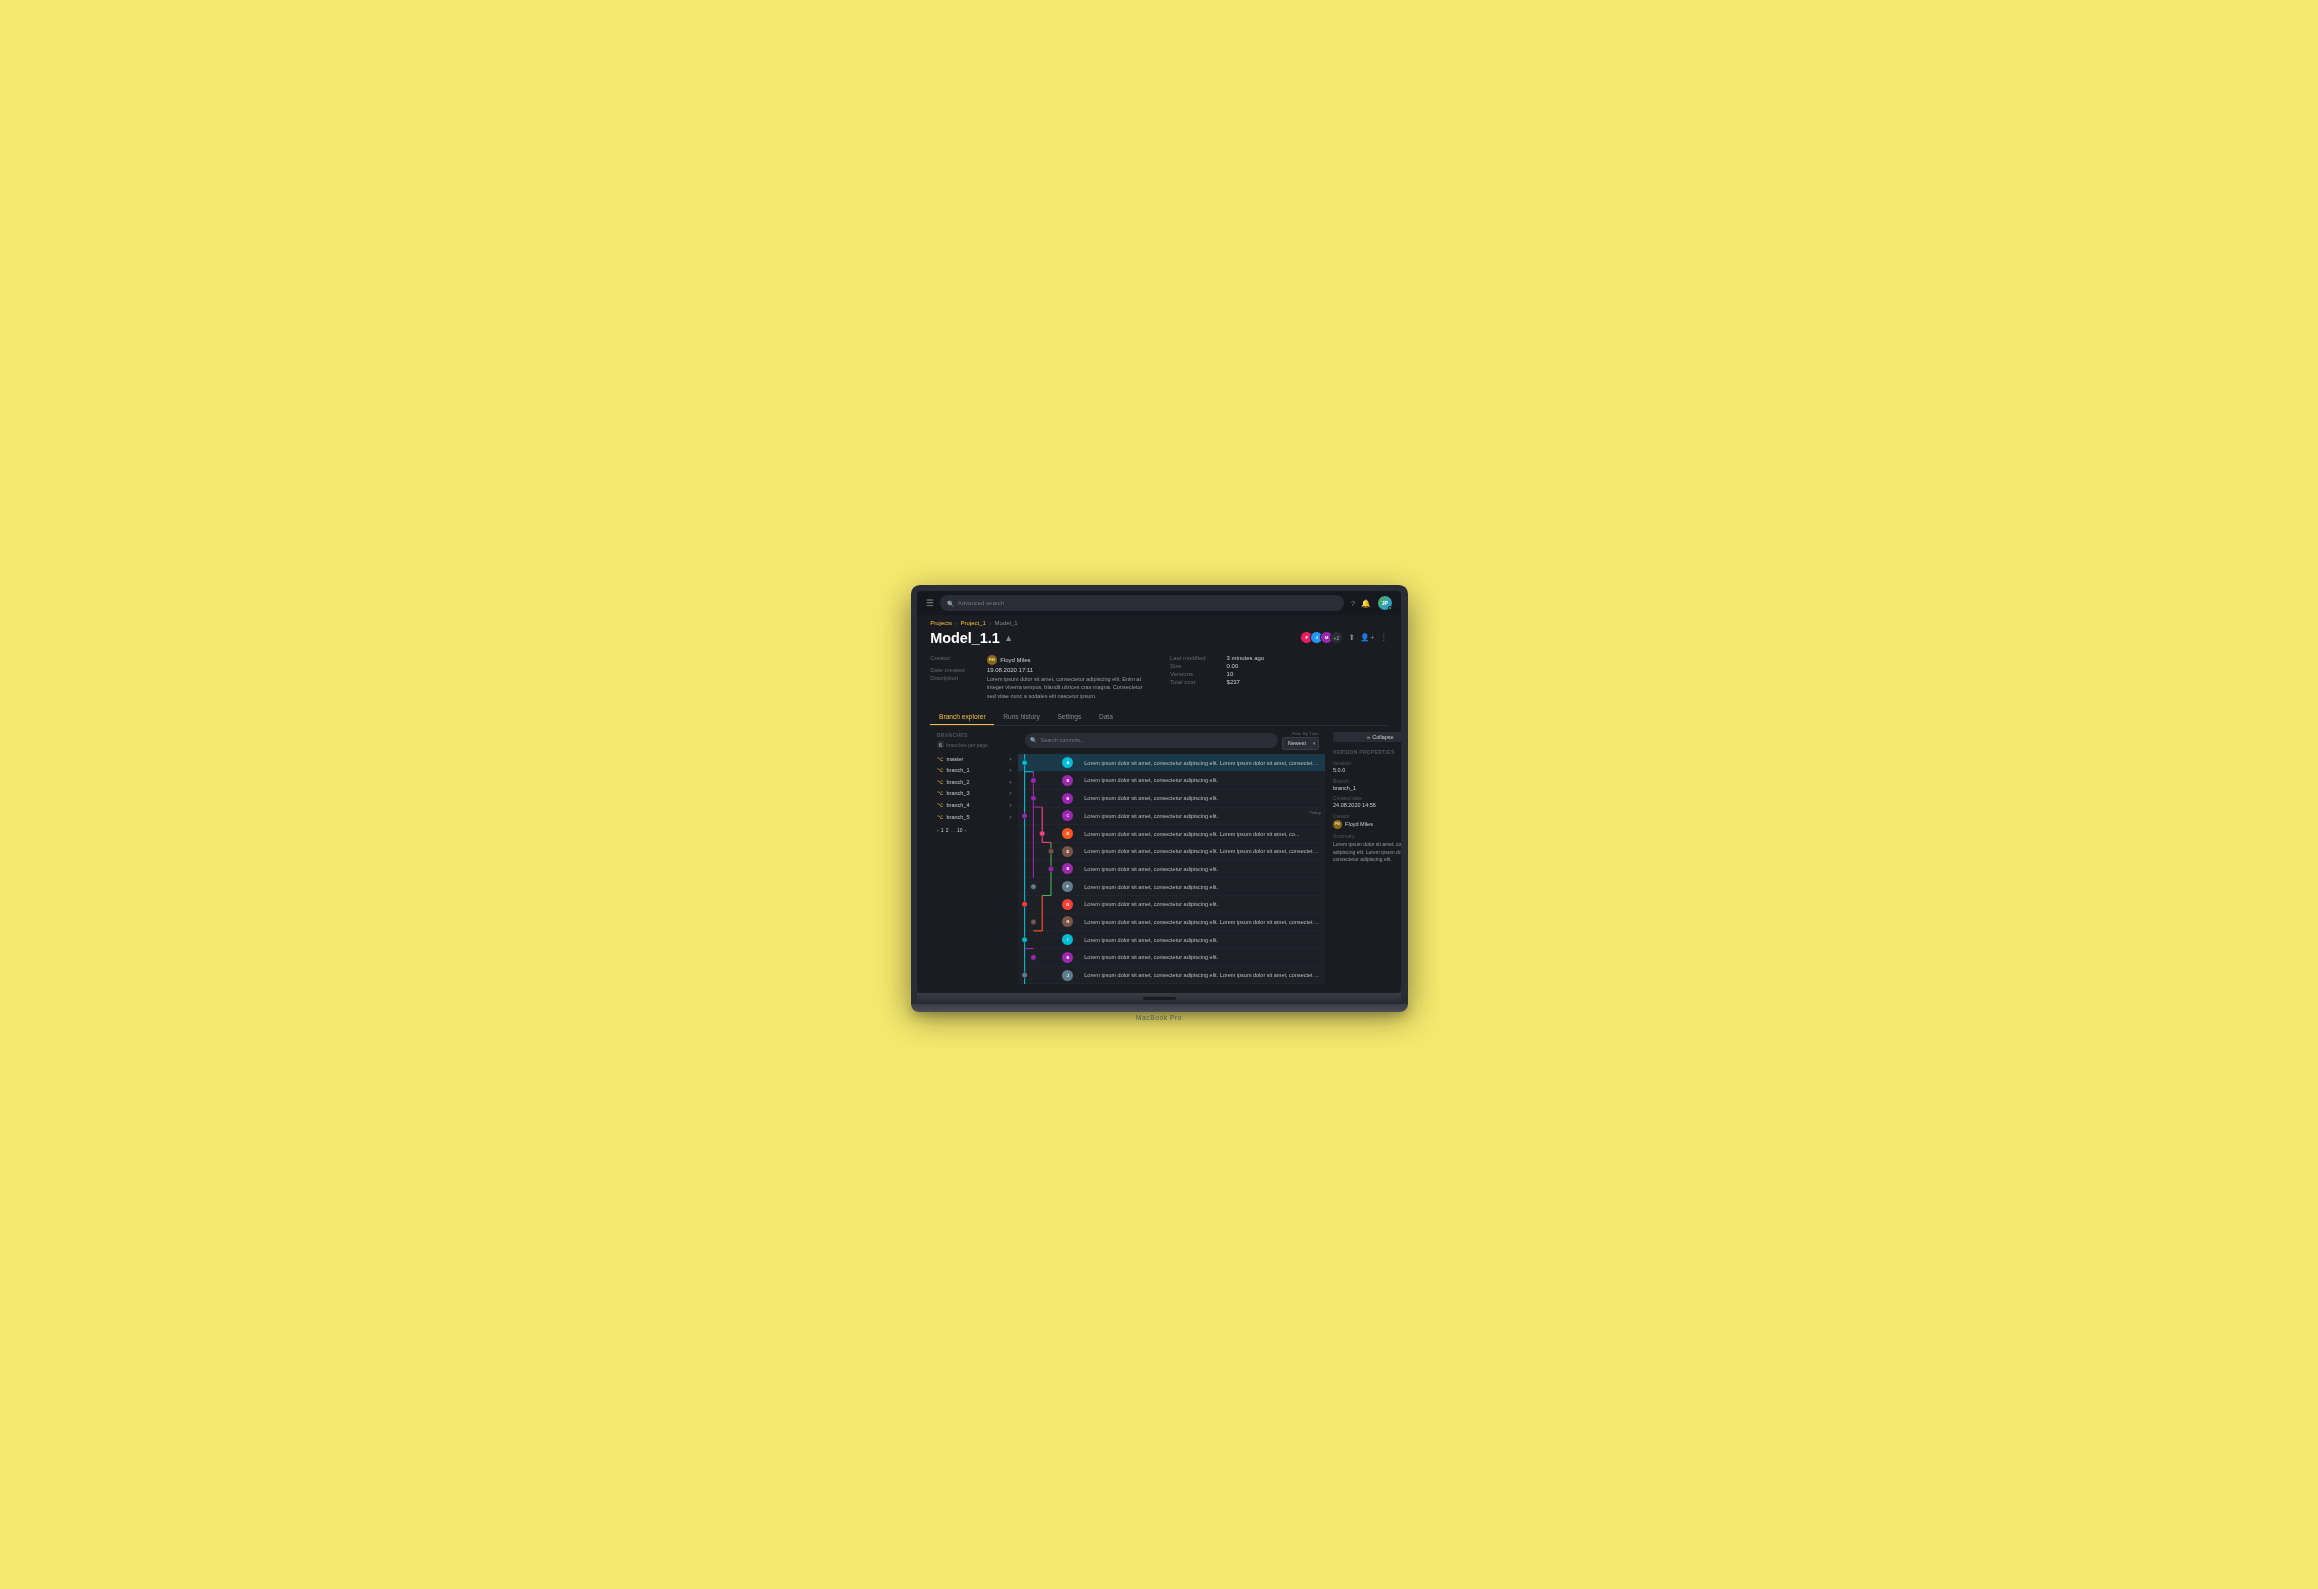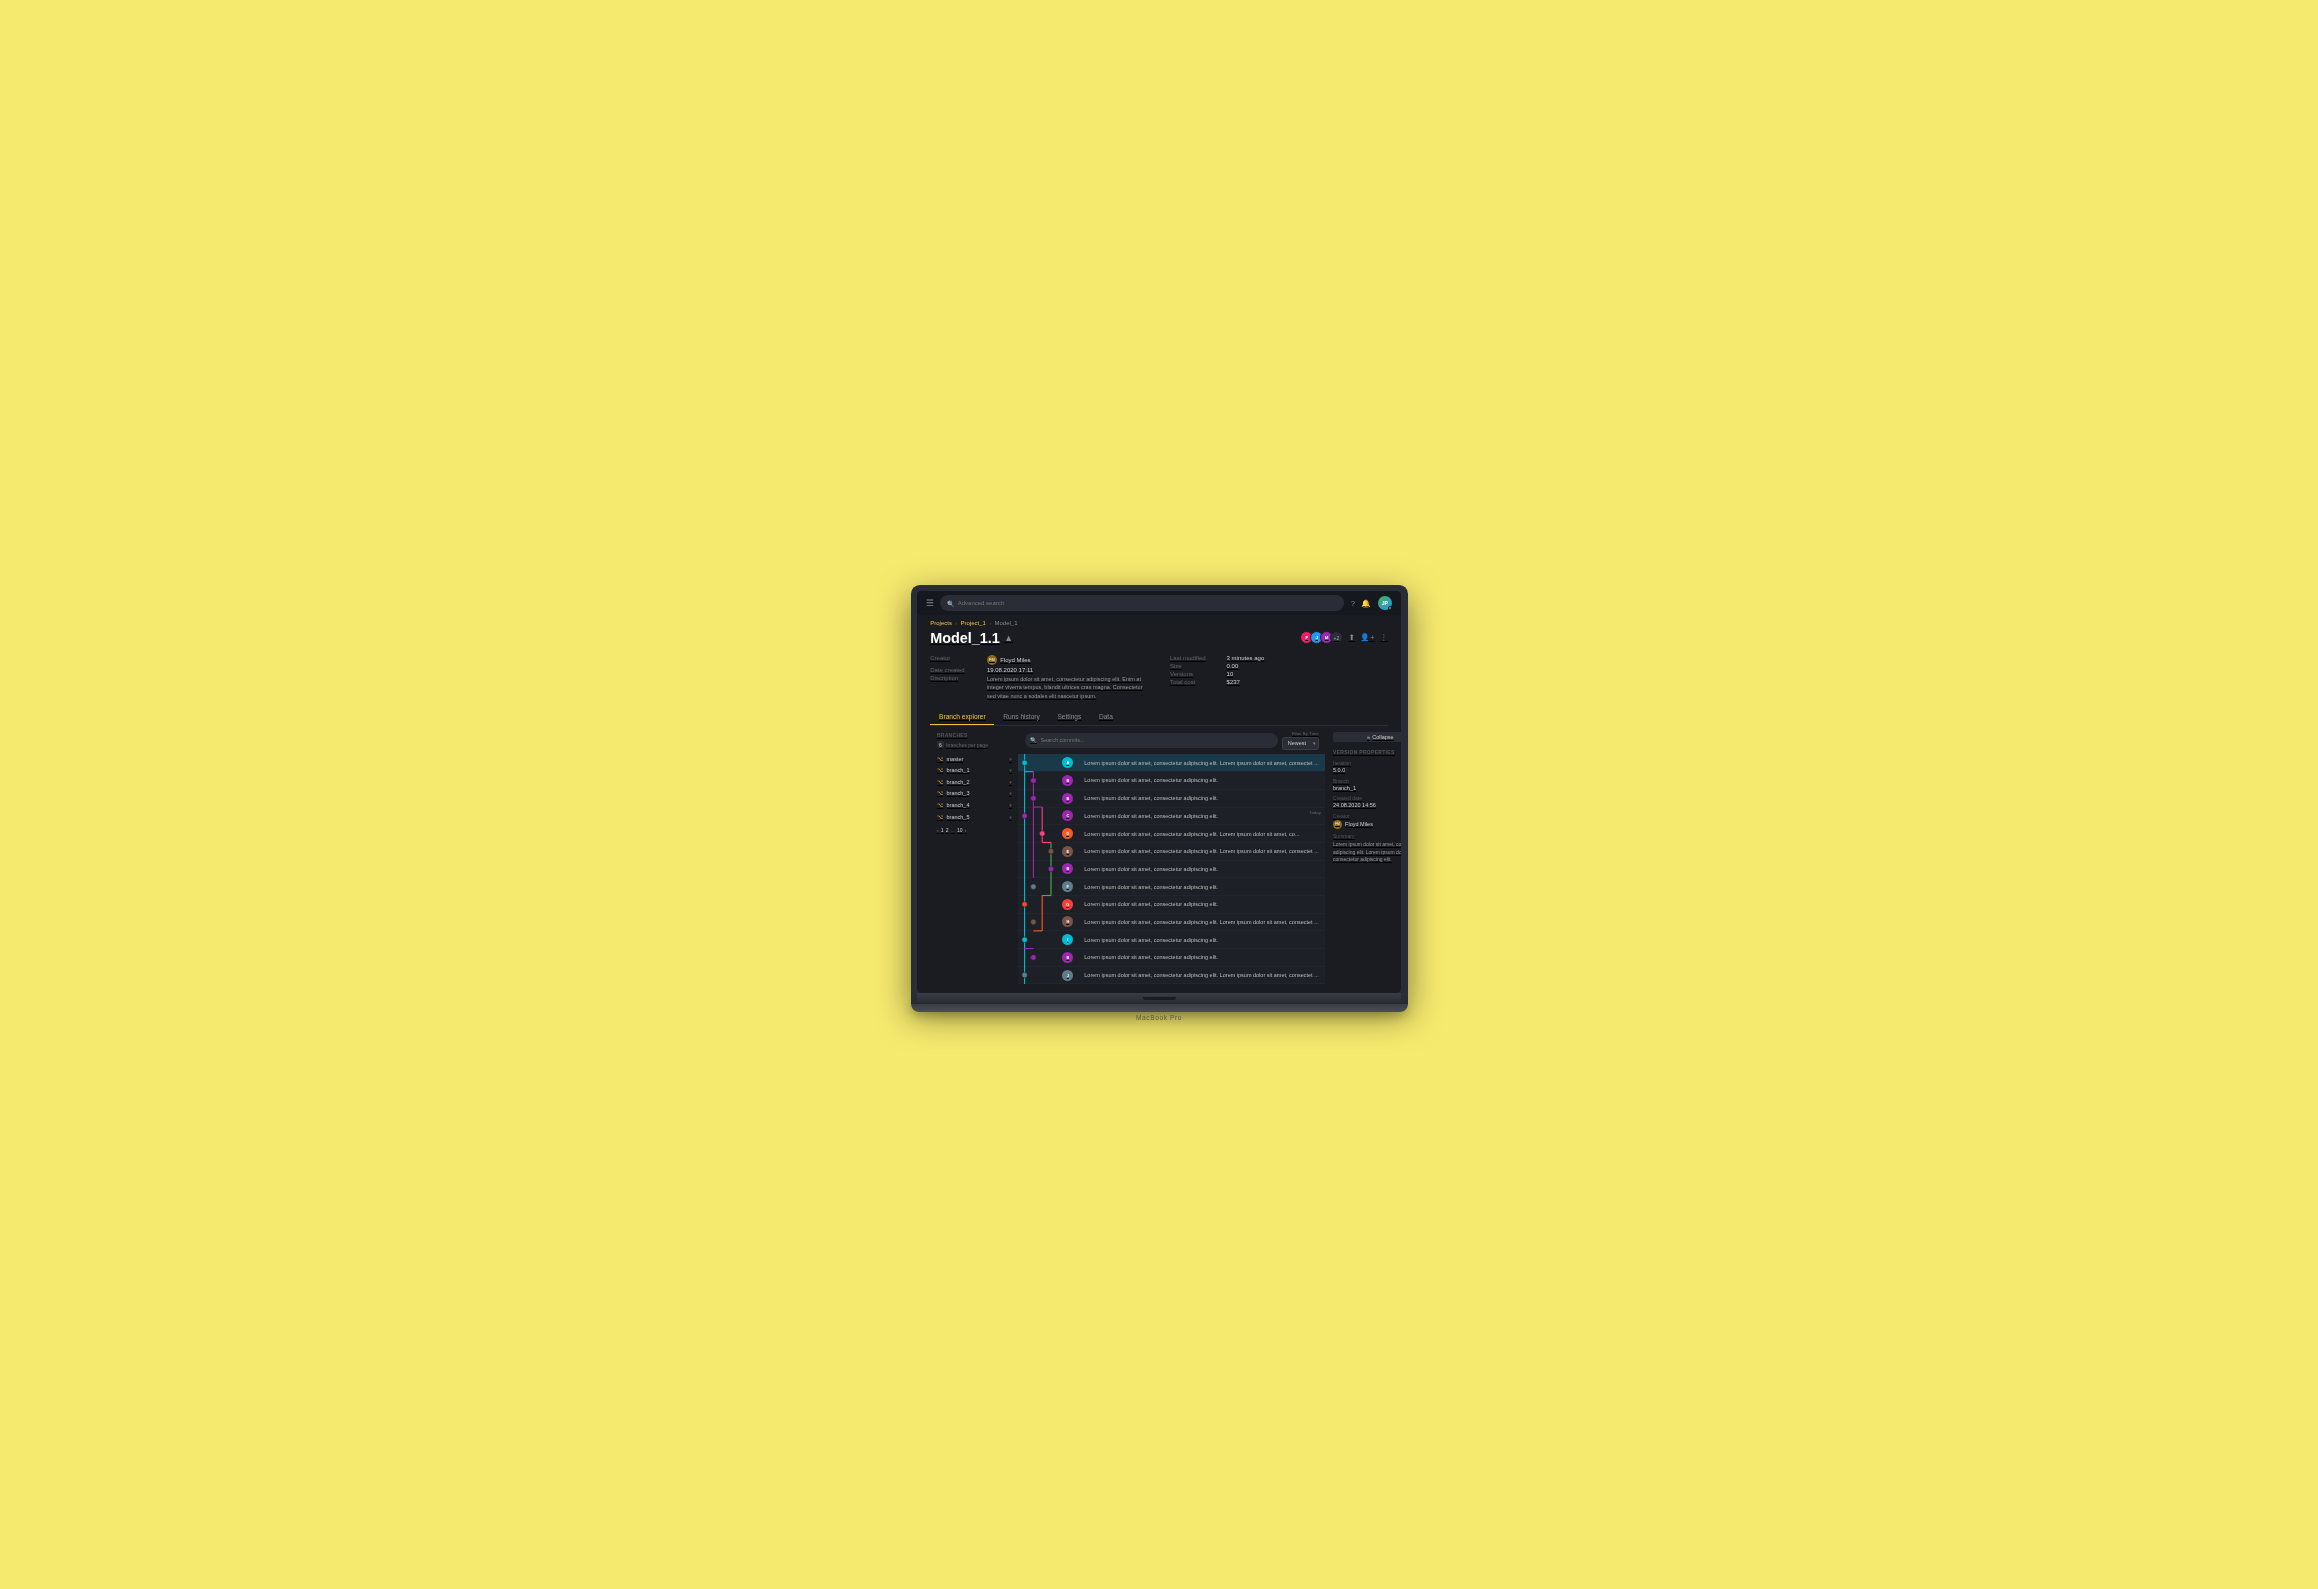--- a/index.html
+++ b/index.html
@@ -101,21 +101,21 @@
       display: flex;
       align-items: center;
       gap: 3.3px;
       font-size: 6px;
     }
     .breadcrumb-item-active { color: #f0c040; cursor: pointer; }
     .breadcrumb-sep { color: #555; }
     .breadcrumb-item { color: #888; }
 
     
-    .main-content { padding: 0 13.2px 8.8px; text-decoration: underline; }
+    .main-content { padding: 0 13.2px 8.8px; }
 
     
     .model-header {
       display: flex;
       align-items: center;
       justify-content: space-between;
       margin-bottom: 8.8px;
       margin-top: 2.2px;
     }
     .model-title-row { display: flex; align-items: center; gap: 4.4px; }

